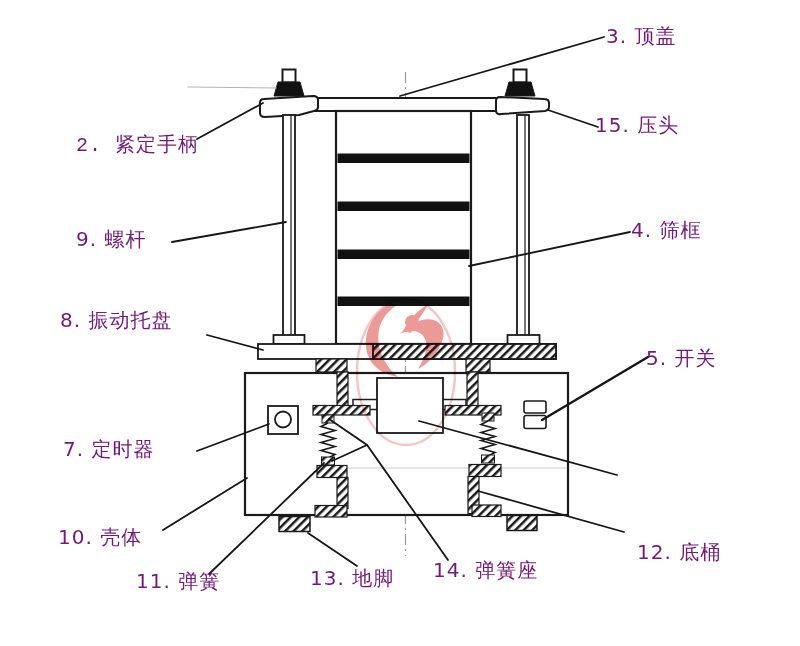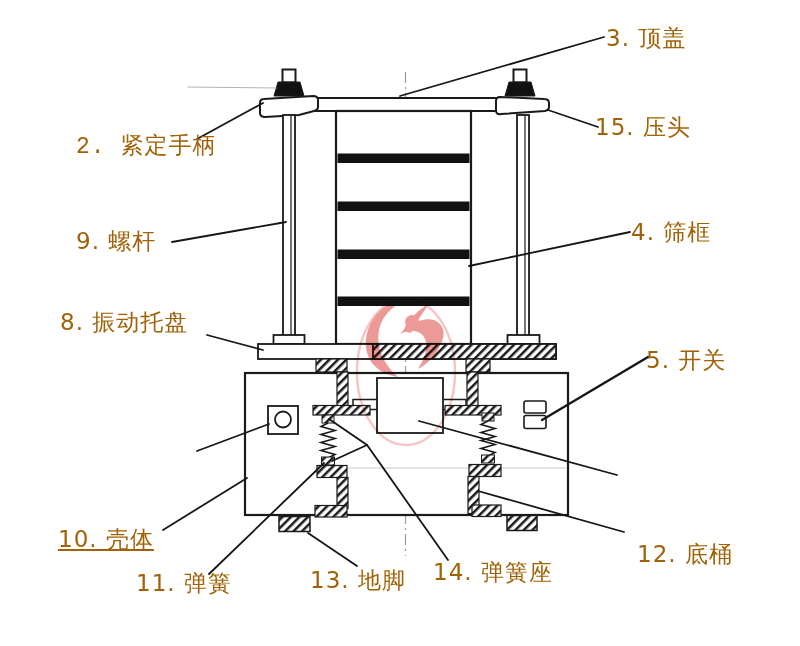--- a/index.html
+++ b/index.html
@@ -1,19 +1,19 @@
 <!DOCTYPE html>
 <html><head>
 <meta charset="utf-8">
 <style>
   html,body{margin:0;padding:0;background:#ffffff;}
   .canvas{position:relative;width:800px;height:646px;background:#ffffff;overflow:hidden;
           font-family:"DejaVu Sans","Liberation Sans",sans-serif;}
   .canvas svg{position:absolute;left:0;top:0;}
-  .part-label{position:absolute;font-size:23px;letter-spacing:1px;color:#a16207;
+  .part-label{position:absolute;font-size:20px;letter-spacing:1px;color:#701a75;
               white-space:nowrap;font-weight:500;line-height:1.15;}
 </style>
 </head>
 <body>
 
 <div class="canvas">
 
   <svg width="800" height="646" viewBox="0 0 800 646">
     <defs>
       <pattern id="hatch" width="6" height="6" patternUnits="userSpaceOnUse" patternTransform="rotate(45)">
@@ -141,22 +141,23 @@
       <path fill="#e8817d" d="M400,334 C410,323 424,317 434,320 C444,324 446,334 441,344
                C436,355 428,364 418,369 C426,356 429,345 424,337 C419,329 408,330 400,334 Z"></path>
       <path fill="#e8817d" d="M403,331 C409,319 419,309 429,304 C422,314 415,324 411,333 Z"></path>
     </g>
   </svg>
 
   <div class="part-label" style="left:76px;top:134px;font-family:Liberation Mono, monospace;">2. 紧定手柄</div>
   <div class="part-label" style="left:606px;top:25px;">3. 顶盖</div>
   <div class="part-label" style="left:631px;top:219px;">4. 筛框</div>
   <div class="part-label" style="left:646px;top:347px;">5. 开关</div>
+  <div class="part-label" style="left:63px;top:438px;">7. 定时器</div>
   <div class="part-label" style="left:60px;top:309px;">8. 振动托盘</div>
   <div class="part-label" style="left:76px;top:228px;text-align:center;">9. 螺杆</div>
-  <div class="part-label" style="left:58px;top:526px;text-decoration:underline;">10. 壳体</div>
+  <div class="part-label" style="left:58px;top:526px;">10. 壳体</div>
   <div class="part-label" style="left:136px;top:570px;">11. 弹簧</div>
   <div class="part-label" style="left:605px;top:541px;margin-left:32px;">12. 底桶</div>
   <div class="part-label" style="left:310px;top:567px;">13. 地脚</div>
   <div class="part-label" style="left:433px;top:559px;">14. 弹簧座</div>
   <div class="part-label" style="left:595px;top:114px;">15. 压头</div>
 
 </div>
 
 </body></html>

